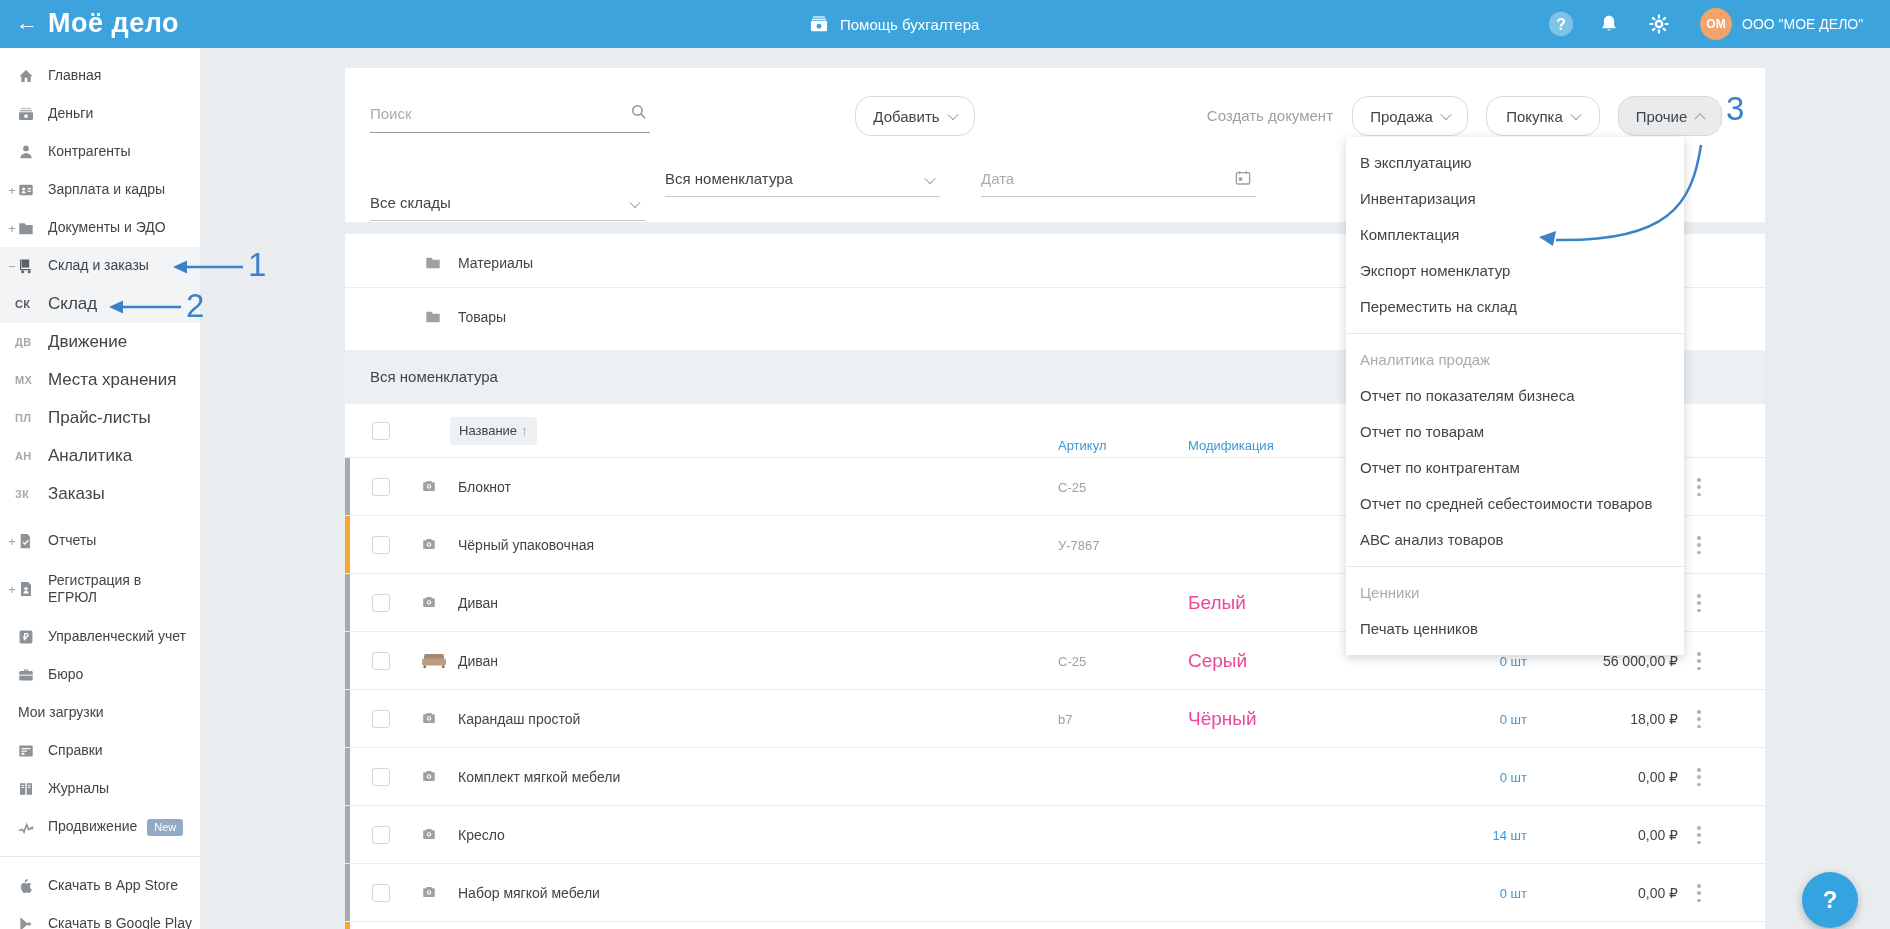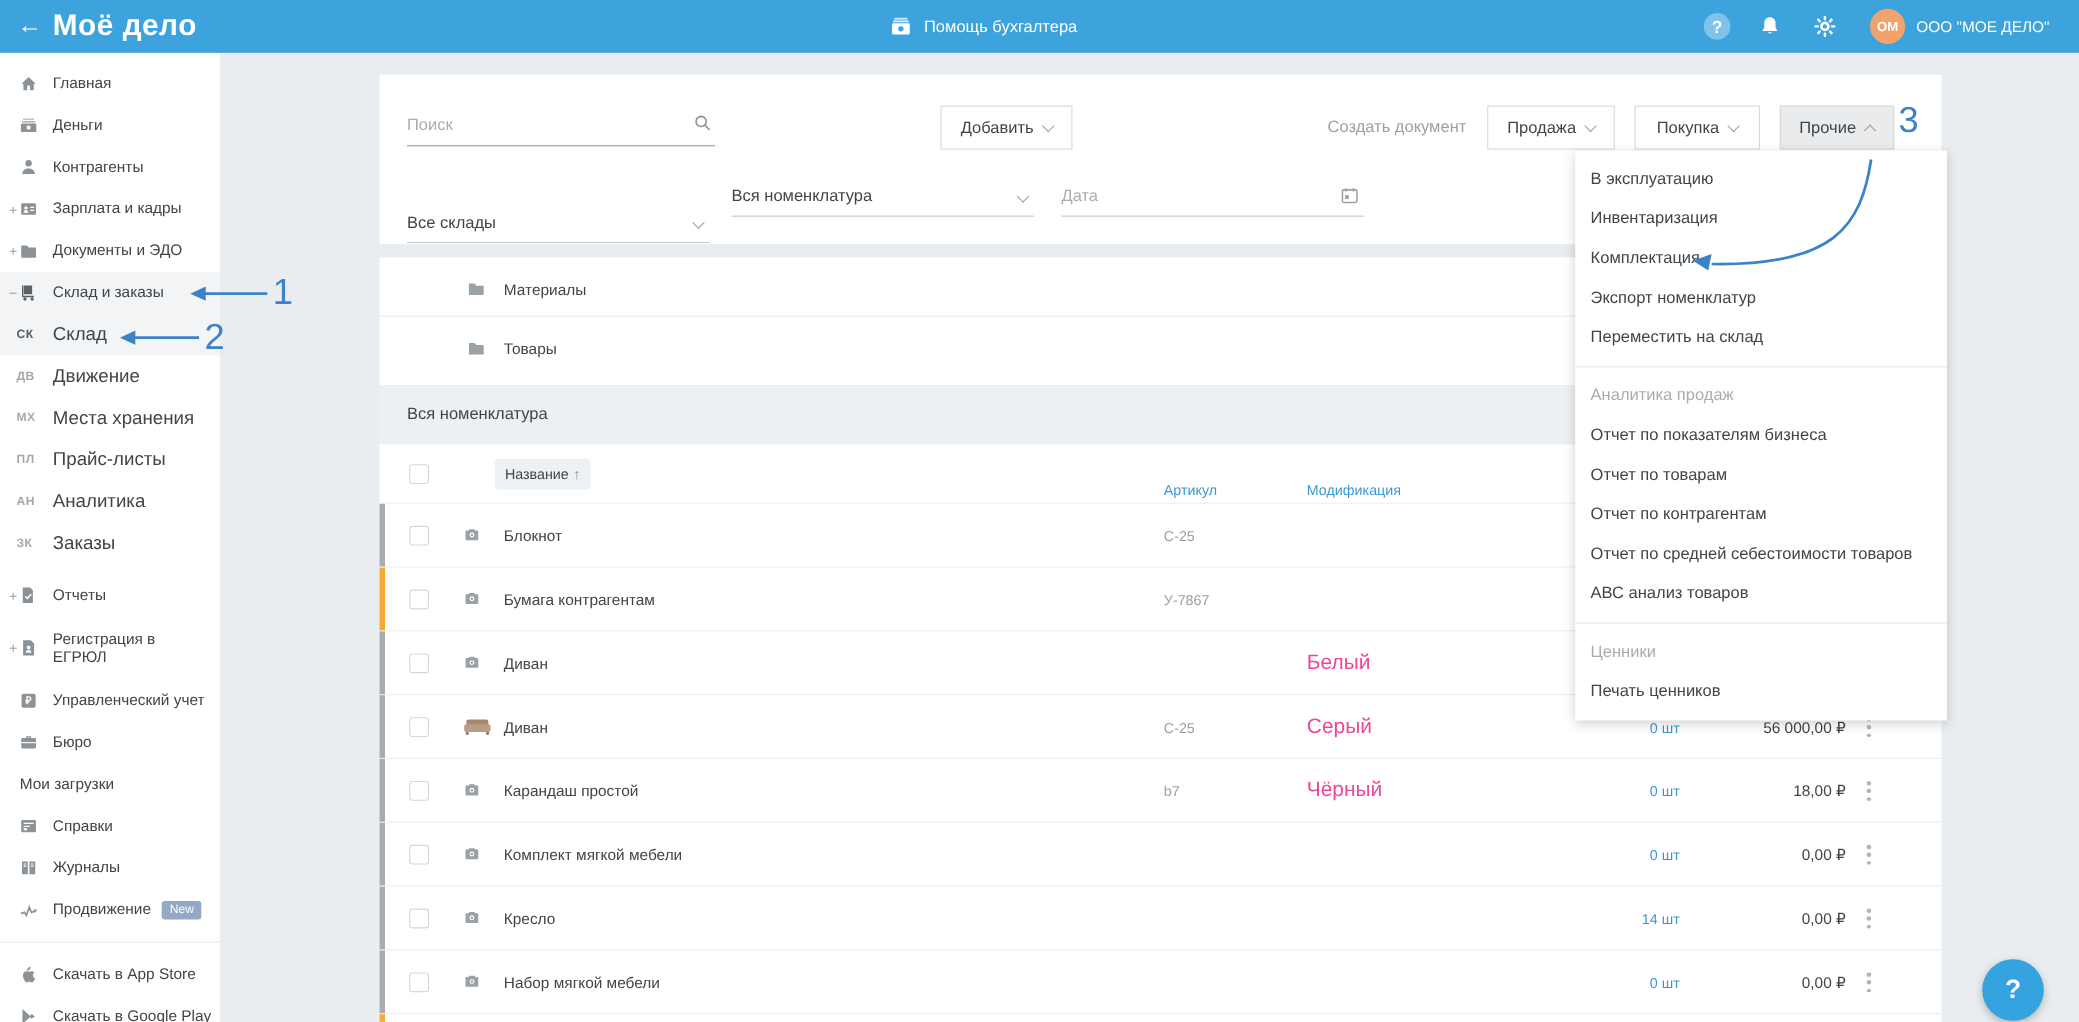--- a/index.html
+++ b/index.html
@@ -39,21 +39,21 @@
   .side-item.two-line .s-label{max-width:130px;}
   .badge{margin-left:10px;background:#93a9c6;color:#fff;font-size:11px;line-height:17px;padding:0 7px;border-radius:3px;}
   .side-divider{height:1px;background:#e4e6e8;margin:10px 0;}
   
   .card{position:absolute;background:#fff;}
   .toolbar-card{left:345px;top:68px;width:1420px;height:154px;}
   .search-wrap{position:absolute;left:25px;top:28px;width:280px;height:36px;border-bottom:1px solid #979da2;cursor:text;}
   .search-ph{position:absolute;left:0;top:9px;font-size:15px;color:#a7adb2;}
   .search-ic{position:absolute;right:2px;top:7px;width:18px;height:18px;color:#8b9298;}
   .search-ic svg{width:100%;height:100%;}
-  .btn{position:absolute;top:28px;height:40px;box-sizing:border-box;border:1px solid #d6d9db;border-radius:0;background:#fff;
+  .btn{position:absolute;top:28px;height:40px;box-sizing:border-box;border:1px solid #d6d9db;border-radius:16px;background:#fff;
        font-size:15px;color:#3f4549;display:flex;align-items:center;justify-content:center;gap:9px;cursor:pointer;}
   .btn.pressed{background:#e9ebec;}
   .chev{display:inline-block;width:7px;height:7px;border-right:1.6px solid #9aa1a7;border-bottom:1.6px solid #9aa1a7;
         transform:rotate(45deg) translate(-1px,-1px);}
   .chev.up{transform:rotate(-135deg) translate(-2px,-2px);}
   .create-label{position:absolute;left:770px;top:28px;width:218px;height:40px;line-height:40px;text-align:right;
                 font-size:15px;color:#9aa1a7;}
   .field{position:absolute;top:96px;height:32px;border-bottom:1px solid #c3c8cb;cursor:pointer;}
   .field .val{position:absolute;left:0;top:6px;font-size:15px;color:#3f4549;}
   .field .val.ph{color:#a7adb2;}
@@ -89,21 +89,21 @@
   .rsku{left:713px;font-size:13px;color:#9aa1a7;}
   .rmod{left:843px;font-size:19px;color:#ec4899;}
   .rqty{left:1095px;width:87px;justify-content:flex-end;font-size:13px;color:#3a99d4;cursor:pointer;}
   .rprice{left:1195px;width:138px;justify-content:flex-end;font-size:14px;}
   .kebab{position:absolute;left:1345px;top:17px;width:18px;height:24px;display:flex;flex-direction:column;
          align-items:center;justify-content:space-between;padding:3px 0;box-sizing:border-box;cursor:pointer;}
   .kebab i{width:3.5px;height:3.5px;border-radius:50%;background:#b0b5ba;}
   .partial-row{position:absolute;left:345px;top:922px;width:1420px;height:7px;background:#fff;}
   .partial-row .stripe{height:7px;}
   
-  .menu{position:absolute;left:1432px;top:137px;width:338px;background:#fff;z-index:20;padding:8px 0;
+  .menu{position:absolute;left:1346px;top:137px;width:338px;background:#fff;z-index:20;padding:8px 0;
         box-shadow:0 3px 10px rgba(0,0,0,.18);}
   .menu-item{height:36px;line-height:36px;padding-left:14px;font-size:15px;color:#3f4549;cursor:pointer;}
   .menu-header{height:36px;line-height:36px;padding-left:14px;font-size:15px;color:#a7adb2;}
   .menu-divider{height:1px;background:#e6e8ea;margin:8px 0;}
   
   .annot-svg{position:absolute;left:0;top:0;z-index:40;pointer-events:none;}
   .annot-num{position:absolute;z-index:40;color:#3b82c9;font-size:33px;font-weight:300;pointer-events:none;}
   
   .fab{position:absolute;left:1802px;top:872px;width:56px;height:56px;border-radius:50%;background:#35a3df;z-index:50;
        color:#fff;font-size:24px;font-weight:bold;display:flex;align-items:center;justify-content:center;
@@ -392,21 +392,21 @@
       <span class="chev up"></span>
     </button>
     <div class="field" style="left:25px;width:275px;margin-top:24px;">
       <span class="val">Все склады</span>
       <span class="chev"></span>
     </div>
     <div class="field" style="left:320px;width:275px;">
       <span class="val">Вся номенклатура</span>
       <span class="chev"></span>
     </div>
-    <div class="field" style="left:620px;width:275px;">
+    <div class="field" style="left:636px;width:275px;">
       <span class="val ph">Дата</span>
       <span class="cal-ic"><svg class="" viewBox="0 0 18 18" fill="currentColor" xmlns="http://www.w3.org/2000/svg">
             <rect x="2.4" y="3.6" width="13.2" height="11.4" rx="1.2" fill="none" stroke="currentColor" stroke-width="1.4"></rect>
             <path d="M5.6 2.2v2.8M12.4 2.2v2.8" stroke="currentColor" stroke-width="1.4"></path>
             <rect x="4.8" y="8.4" width="3.4" height="3.4"></rect>
           </svg></span>
     </div>
   </section>
 
   <section class="card folders-card">
@@ -458,21 +458,21 @@
       <div class="trow">
     <span class="stripe orange"></span>
     <span class="cb"></span>
     <span class="photo">
           <svg class="cam" viewBox="0 0 18 18" fill="currentColor" xmlns="http://www.w3.org/2000/svg">
             <path d="M5.6 3.6l.9-1.3h5l.9 1.3h2.2c.5 0 .9.4.9.9v8.2c0 .5-.4.9-.9.9H3.4c-.5 0-.9-.4-.9-.9V4.5c0-.5.4-.9.9-.9Z"></path>
             <circle cx="9" cy="8.3" r="2.5" fill="#fff"></circle>
             <circle cx="9" cy="8.3" r="1.3"></circle>
           </svg>
         </span>
-    <span class="txt rname">Бумага контрагентам</span>
+    <span class="txt rname">Чёрный упаковочная</span>
     <span class="txt rsku">У-7867</span>
     <span class="txt rmod"></span>
     <span class="txt rqty"></span>
     <span class="txt rprice"></span>
     <span class="kebab">
           <i></i>
           <i></i>
           <i></i>
         </span>
   </div>

